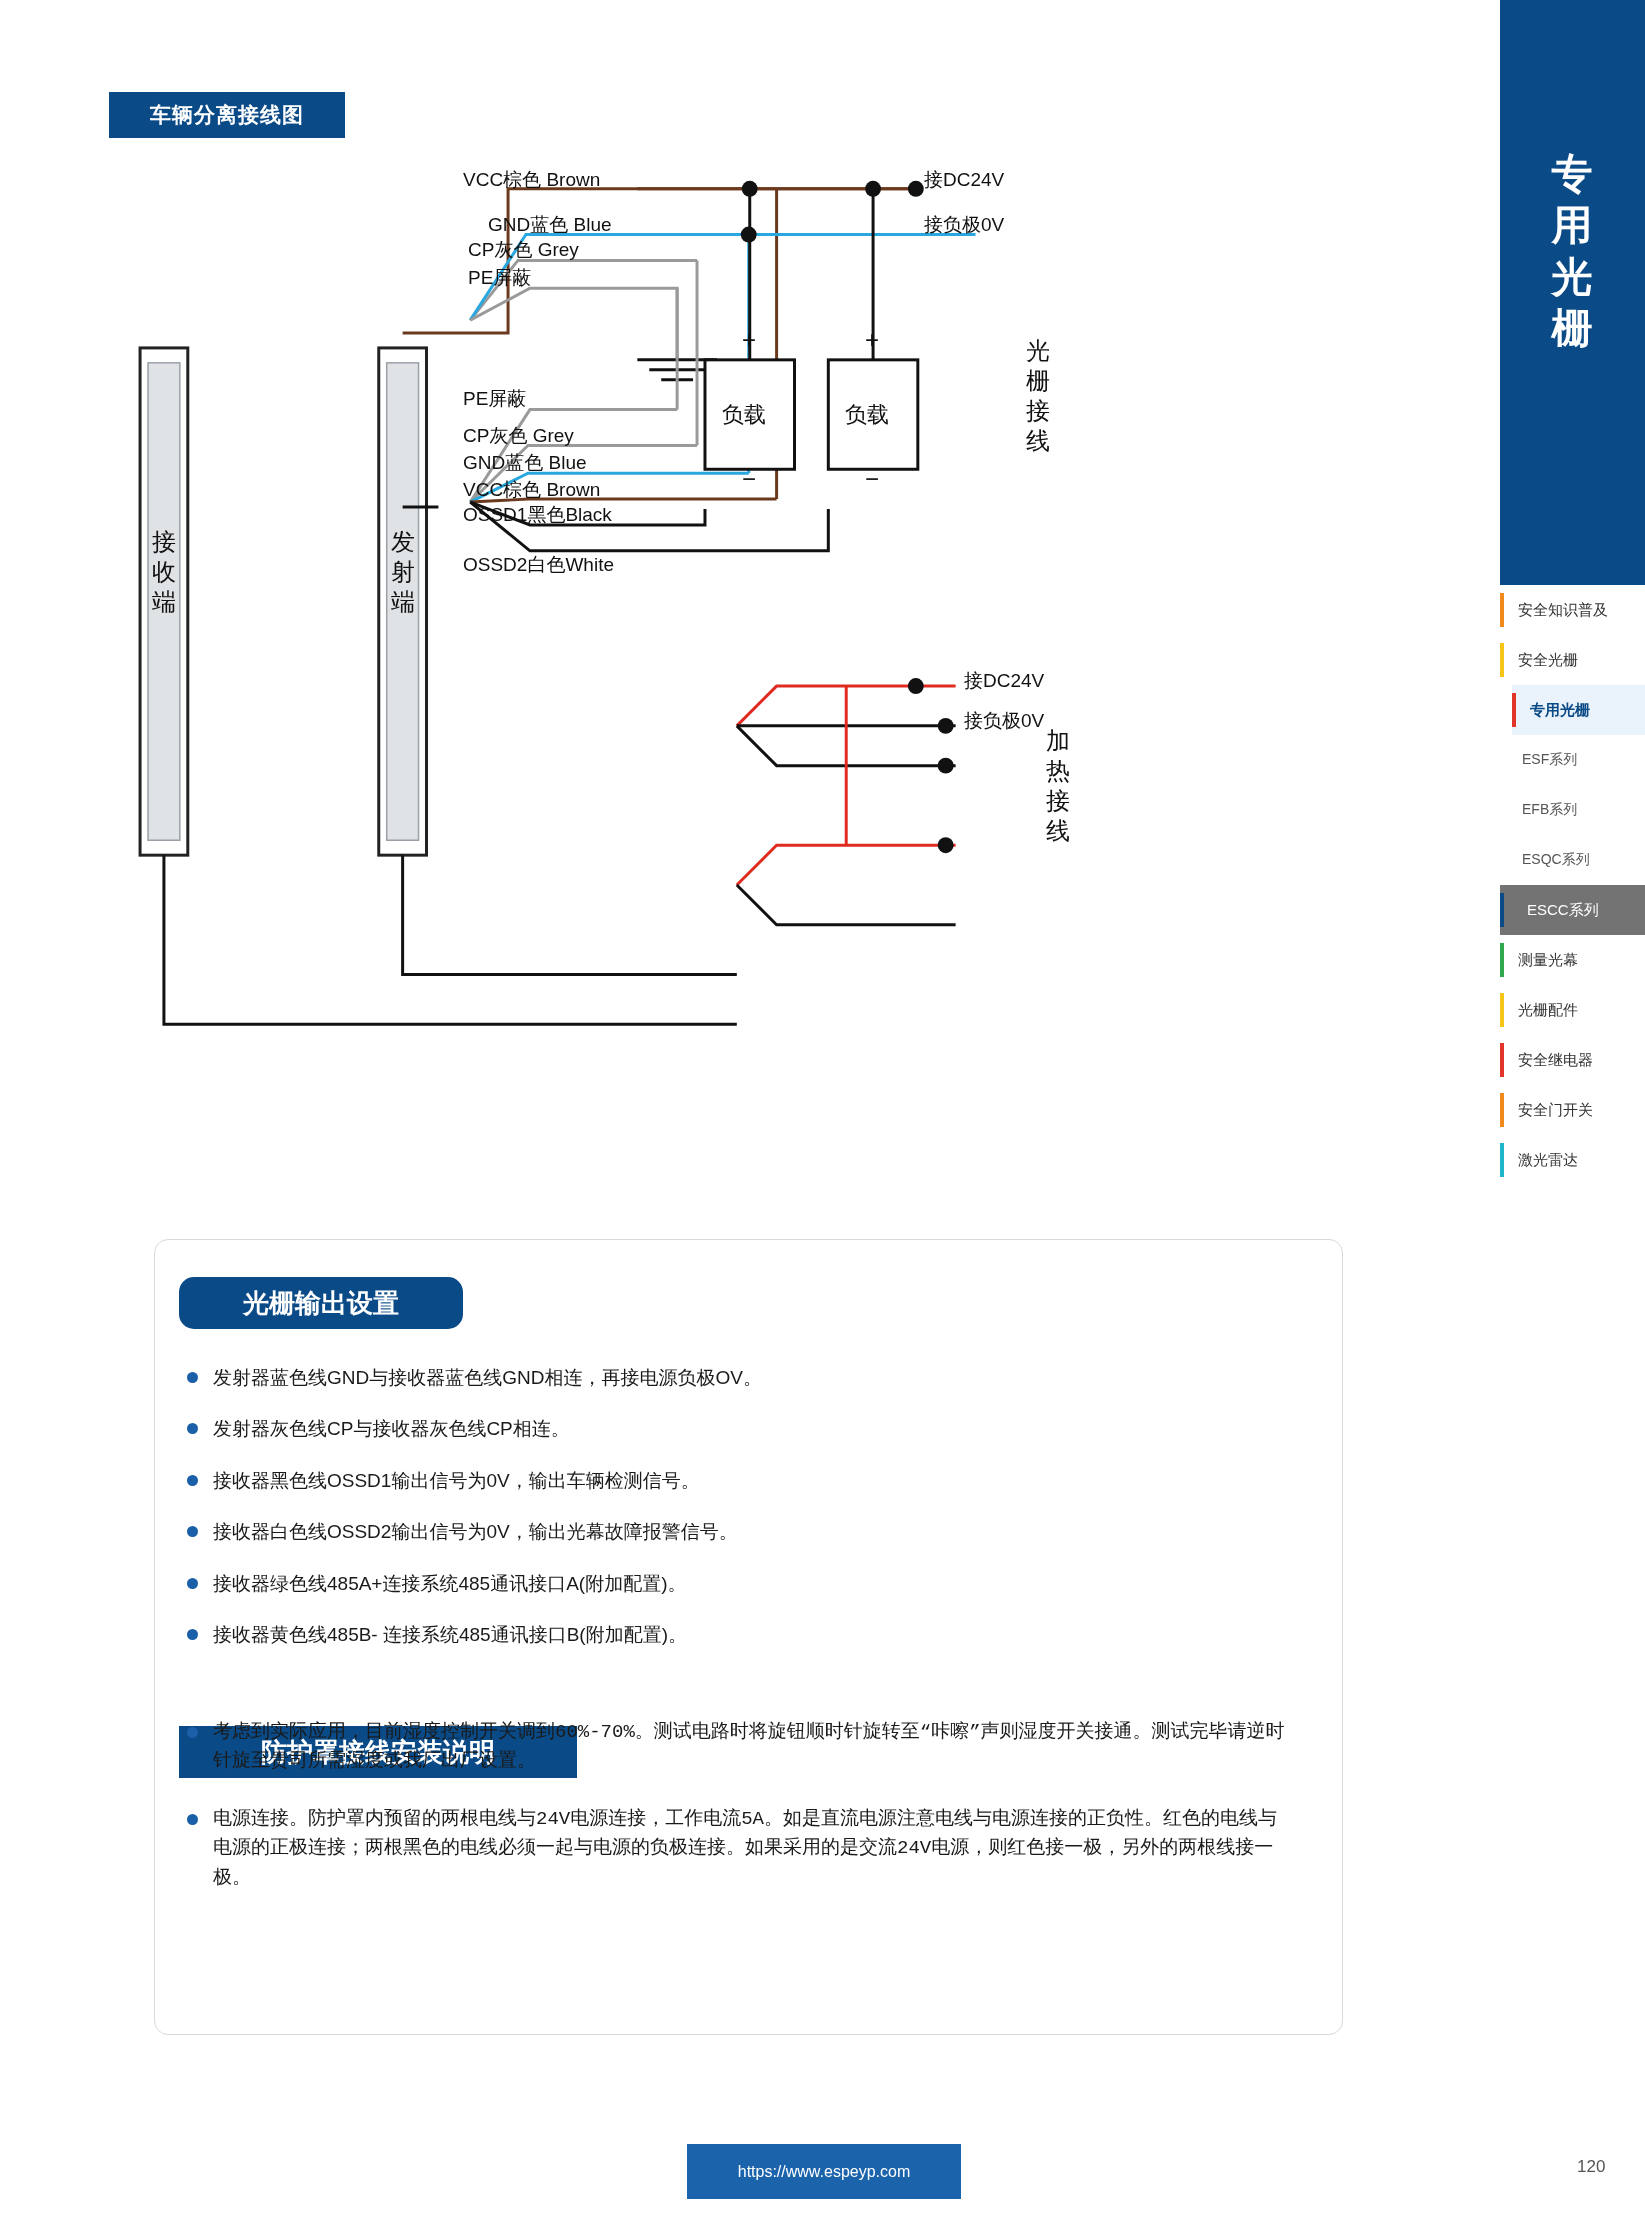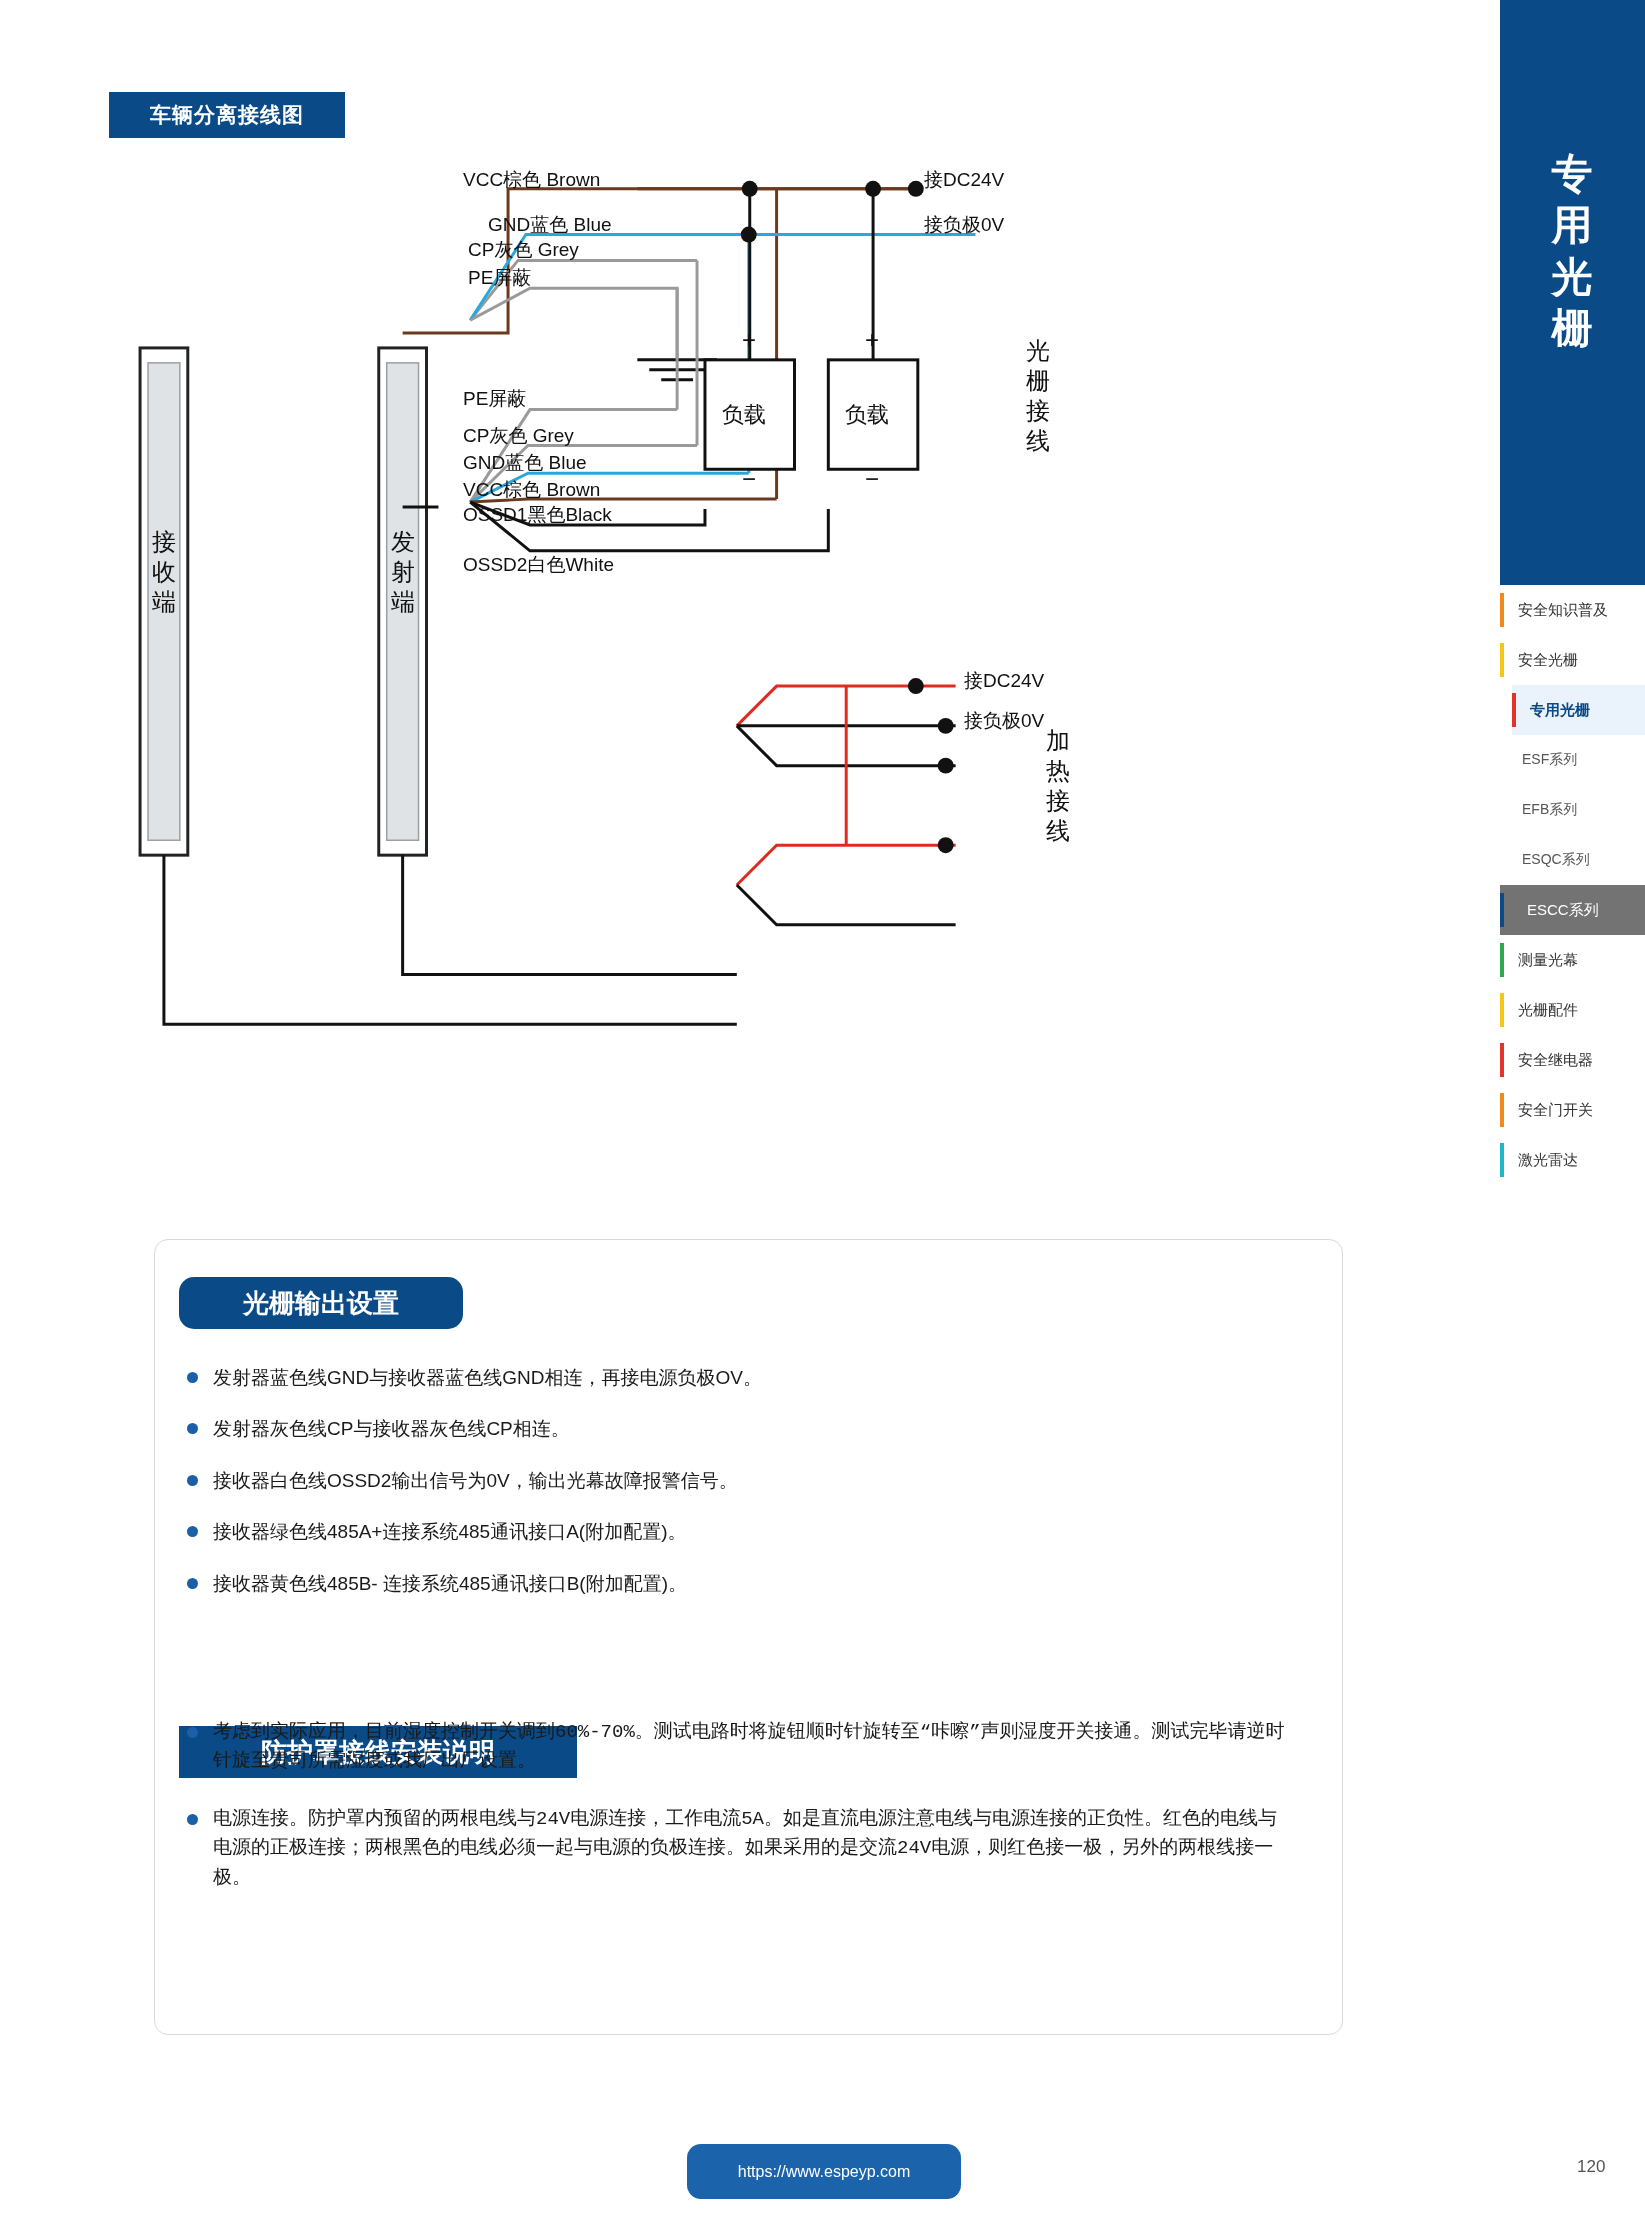--- a/index.html
+++ b/index.html
@@ -71,21 +71,21 @@
     content:"";position:absolute;left:8px;top:9px;width:11px;height:11px;border-radius:50%;
     background:#1b5fa8;
   }
   #list-output{top:1363px;}
   #list-cover{top:1718px;font-family:Liberation Mono, monospace;}
   #list-cover .bul{margin-bottom:28px;}
 
   
   .footer-bar{
     position:absolute;left:687px;top:2144px;width:274px;height:55px;background:#1b64ac;
-    border-radius:14px;display:flex;align-items:center;justify-content:center;
+    border-radius:0;display:flex;align-items:center;justify-content:center;
     color:#fff;font-size:16px;
   }
   .pageno{position:absolute;left:1577px;top:2157px;font-size:17px;color:#555;}
 </style>
 </head>
 <body>
 
 <div class="page">
 
   <div class="chip" id="chip-title">车辆分离接线图</div>
@@ -580,20 +580,21 @@
       <div>线</div>
     </div>
   </div>
 
   <div class="infobox"></div>
 
   <div class="chip" id="chip-out">光栅输出设置</div>
   <div class="bullets" id="list-output">
     <div class="bul">发射器蓝色线GND与接收器蓝色线GND相连，再接电源负极OV。</div>
     <div class="bul">发射器灰色线CP与接收器灰色线CP相连。</div>
+    <div class="bul">接收器黑色线OSSD1输出信号为0V，输出车辆检测信号。</div>
     <div class="bul">接收器白色线OSSD2输出信号为0V，输出光幕故障报警信号。</div>
     <div class="bul">接收器绿色线485A+连接系统485通讯接口A(附加配置)。</div>
     <div class="bul">接收器黄色线485B- 连接系统485通讯接口B(附加配置)。</div>
   </div>
 
   <div class="chip" id="chip-cover">防护罩接线安装说明</div>
   <div class="bullets" id="list-cover">
     <div class="bul">考虑到实际应用，目前湿度控制开关调到60%-70%。测试电路时将旋钮顺时针旋转至“咔嚓”声则湿度开关接通。测试完毕请逆时针旋至贵司所需湿度或我厂出厂设置。</div>
     <div class="bul">电源连接。防护罩内预留的两根电线与24V电源连接，工作电流5A。如是直流电源注意电线与电源连接的正负性。红色的电线与电源的正极连接；两根黑色的电线必须一起与电源的负极连接。如果采用的是交流24V电源，则红色接一极，另外的两根线接一极。</div>
   </div>

